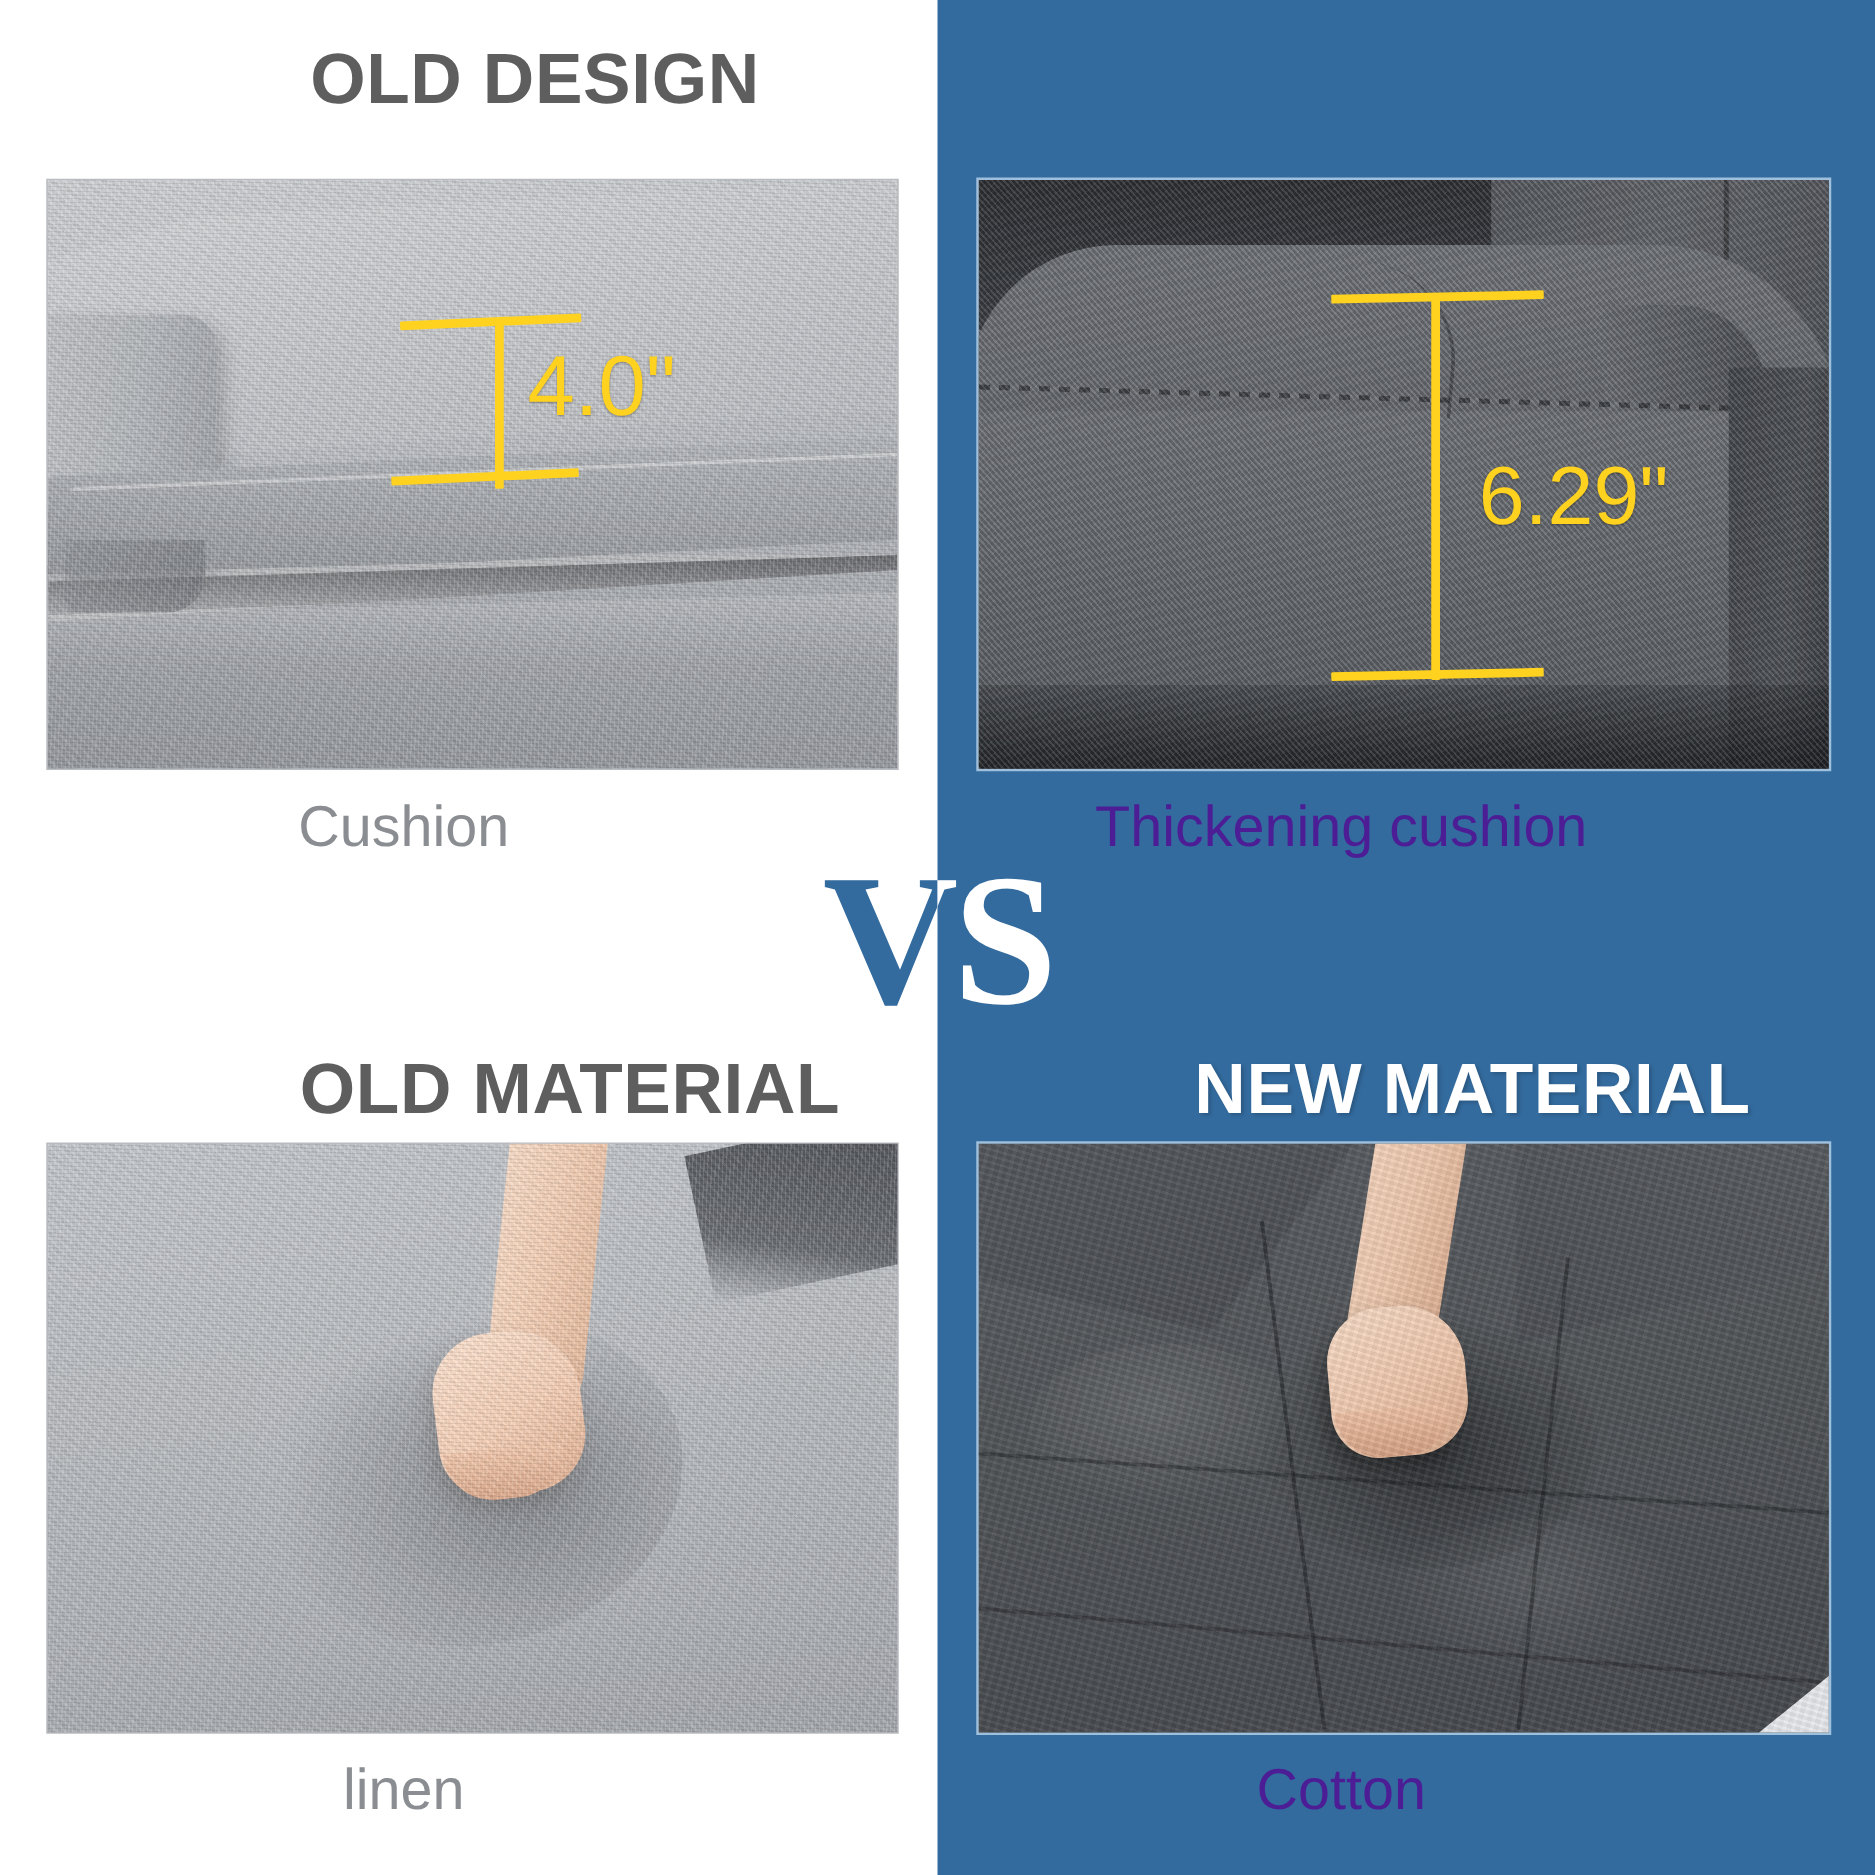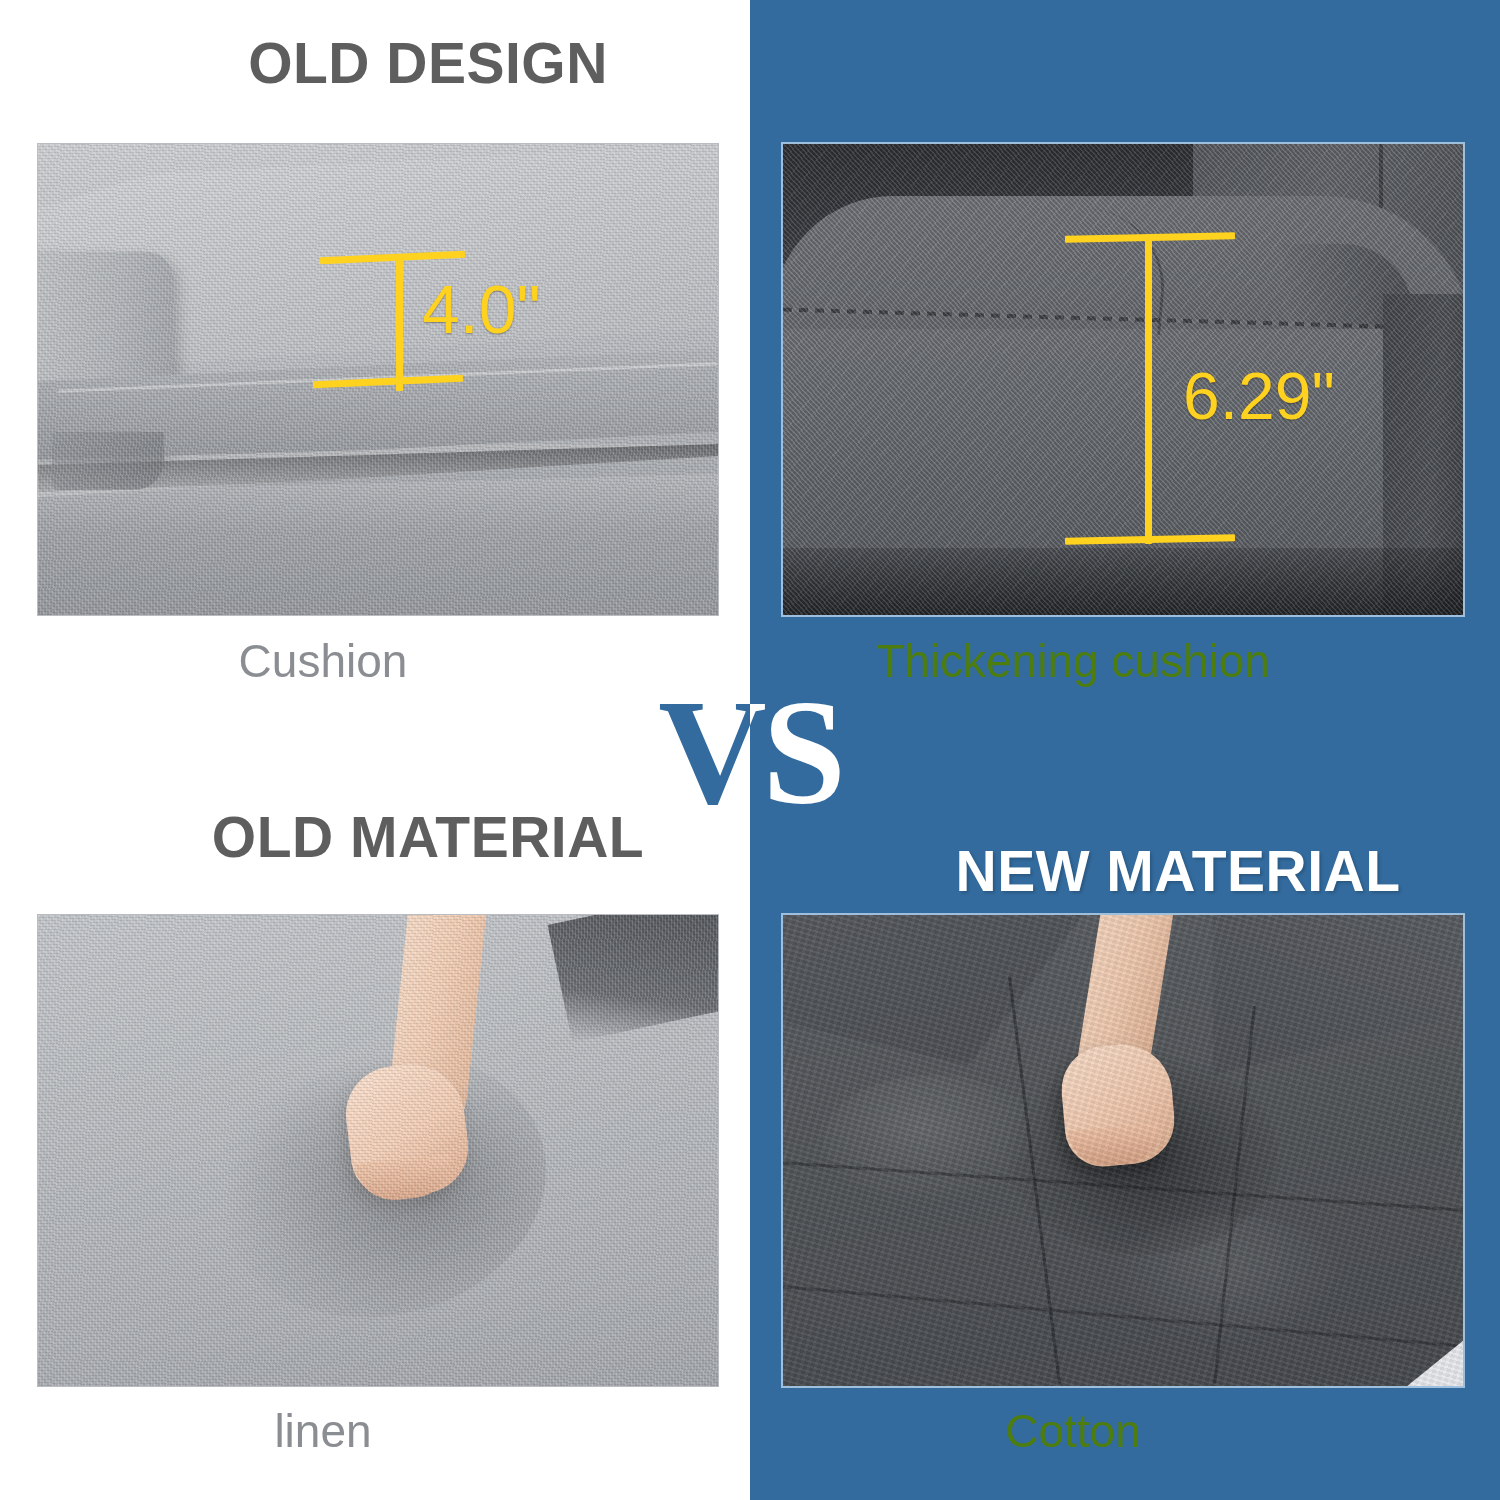--- a/index.html
+++ b/index.html
@@ -46,21 +46,21 @@
   .heading-old {
     color: #5e5e5e;
     text-shadow: 2px 2px 0 rgba(255,255,255,0.85);
   }
   .heading-new {
     color: #ffffff;
     text-shadow: 2px 2px 3px rgba(0,0,0,0.18);
   }
   #h-old-design   { left: 0;     top: 30px;  }
   #h-new-design   { left: 750px; top: 30px;  }
-  #h-old-material { left: 0;     top: 804px; }
+  #h-old-material { left: 0;     top: 838px; padding-left: 28px; }
   #h-new-material { left: 750px; top: 838px; }
 
   
   .photo {
     position: absolute;
     overflow: hidden;
     background: #9a9a9a;
   }
   .photo.light-frame { box-shadow: 0 0 0 1px #b9bcc0; }
   .photo.blue-frame  { box-shadow: 0 0 0 2px #9fc0dc; }
@@ -345,21 +345,21 @@
   
   .caption {
     position: absolute;
     width: 646px;
     text-align: center;
     font-size: 46px;
     font-family: "Liberation Sans", sans-serif;
     white-space: nowrap;
   }
   .caption-old { color: #8a8d91; }
-  .caption-new { color: #4d7c0f; }
+  .caption-new { color: #4c1d95; }
   #cap-cushion    { left: 0;     top: 634px;  }
   #cap-thick      { left: 750px; top: 634px;  }
   #cap-linen      { left: 0;     top: 1404px; }
   #cap-cotton     { left: 750px; top: 1404px; }
 
   
   #vs-wrap {
     position: absolute;
     left: 600px;
     top: 688px;

